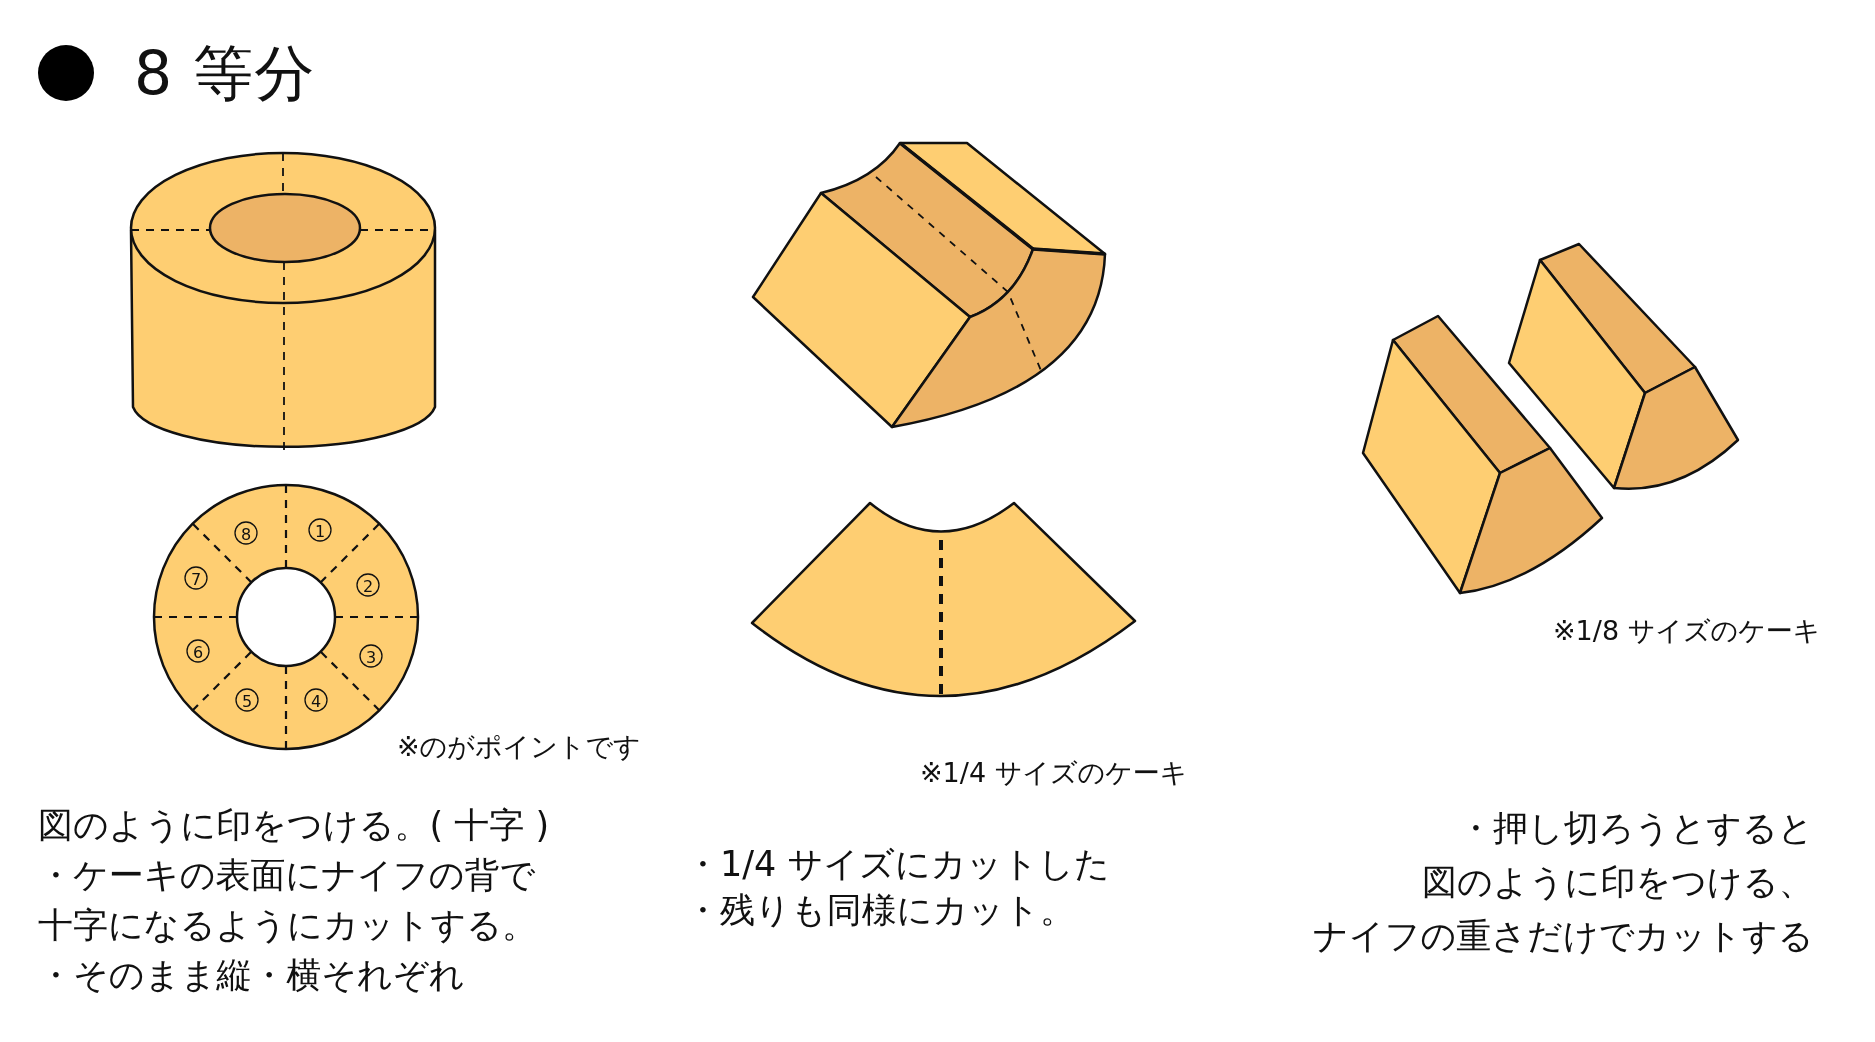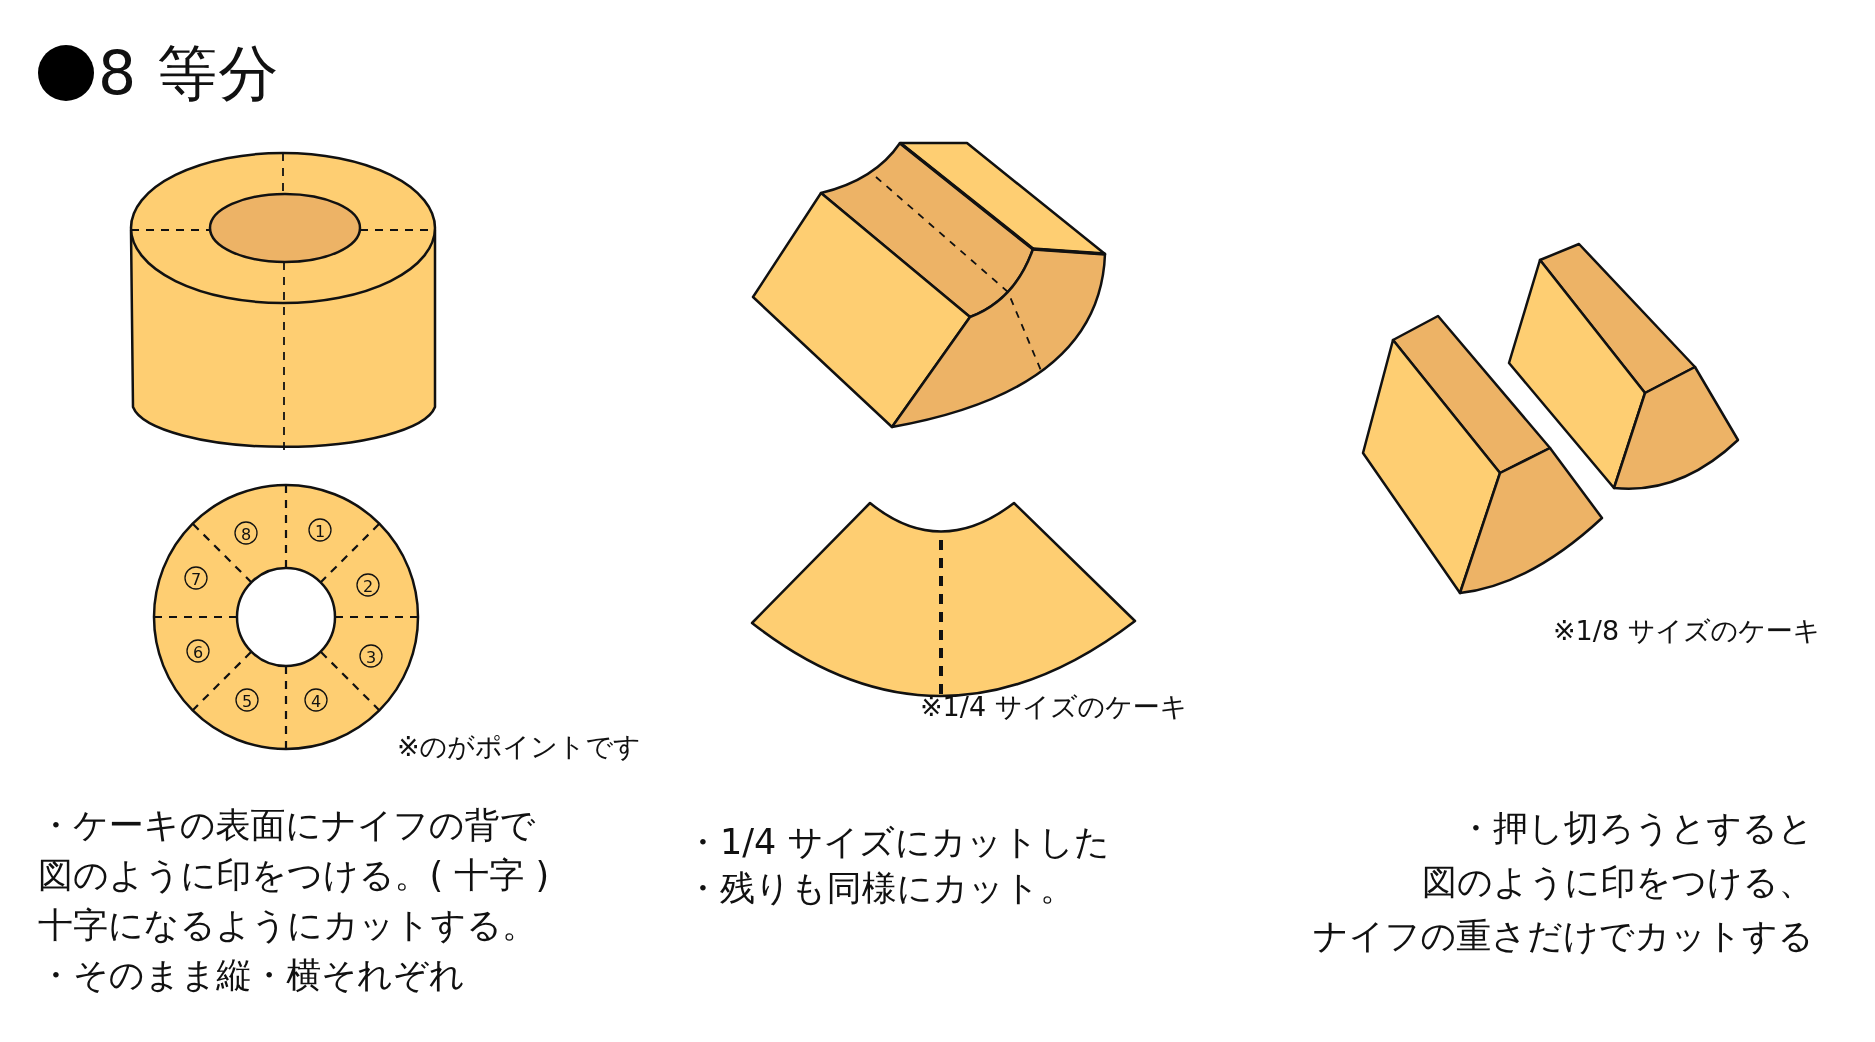--- a/index.html
+++ b/index.html
@@ -1,20 +1,20 @@
 <!DOCTYPE html>
 <html><head>
 <meta charset="utf-8">
 <style>
   html, body { margin: 0; padding: 0; background: #ffffff; }
   body { width: 1875px; height: 1042px; position: relative; overflow: hidden;
          font-family: "DejaVu Sans", "Liberation Sans", sans-serif; color: #111; }
   .title { position: absolute; left: 38px; top: 38px; height: 70px; display: flex; align-items: center; }
   .title .bullet { width: 56px; height: 56px; border-radius: 50%; background: #000; display: inline-block; margin-right: 4px; }
-  .title .text { font-size: 60px; line-height: 70px; letter-spacing: 1px; }
+  .title .text { font-size: 60px; line-height: 70px; letter-spacing: 1px; margin-left: 36px; }
   svg.art { position: absolute; left: 0; top: 0; }
   .caption { position: absolute; font-size: 27px; line-height: 32px; white-space: nowrap; }
   .desc { position: absolute; font-size: 35px; white-space: nowrap; }
   .desc .line { display: block; }
   .num { font-size: 16px; font-family: "DejaVu Sans", sans-serif; }
 </style>
 </head>
 <body>
 
 <div class="title">
@@ -108,31 +108,31 @@
 
     <g>
       <path d="M1540,260 L1579,244 L1695,367 L1645,393 Z" fill="#EDB366"></path>
       <path d="M1540,260 L1645,393 L1614,488 L1509,363 Z" fill="#FECE72"></path>
       <path d="M1645,393 L1695,367 L1738,440 Q1680,495 1614,488 Z" fill="#EDB366"></path>
     </g>
   </g>
 </svg>
 
 <div class="caption" style="left:397px; top:731px;">※のがポイントです</div>
-<div class="caption" style="left:920px; top:691px;">※1/4 サイズのケーキ</div>
+<div class="caption" style="left:920px; top:757px;">※1/4 サイズのケーキ</div>
 <div class="caption" style="left:1553px; top:615px;">※1/8 サイズのケーキ</div>
 
 <div class="desc" style="left:38px; top:800px; line-height:50px;">
+  <span class="line">図のように印をつける。( 十字 )</span>
   <span class="line">・ケーキの表面にナイフの背で</span>
-  <span class="line">図のように印をつける。( 十字 )</span>
   <span class="line">十字になるようにカットする。</span>
   <span class="line">・そのまま縦・横それぞれ</span>
 </div>
 
-<div class="desc" style="left:685px; top:819px; line-height:46px;">
+<div class="desc" style="left:685px; top:841px; line-height:46px;">
   <span class="line">・1/4 サイズにカットした</span>
   <span class="line">・残りも同様にカット。</span>
 </div>
 
 <div class="desc" style="left:1313px; top:801px; line-height:54px;text-align:right;">
   <span class="line">・押し切ろうとすると</span>
   <span class="line">図のように印をつける、</span>
   <span class="line">ナイフの重さだけでカットする</span>
 </div>
 

